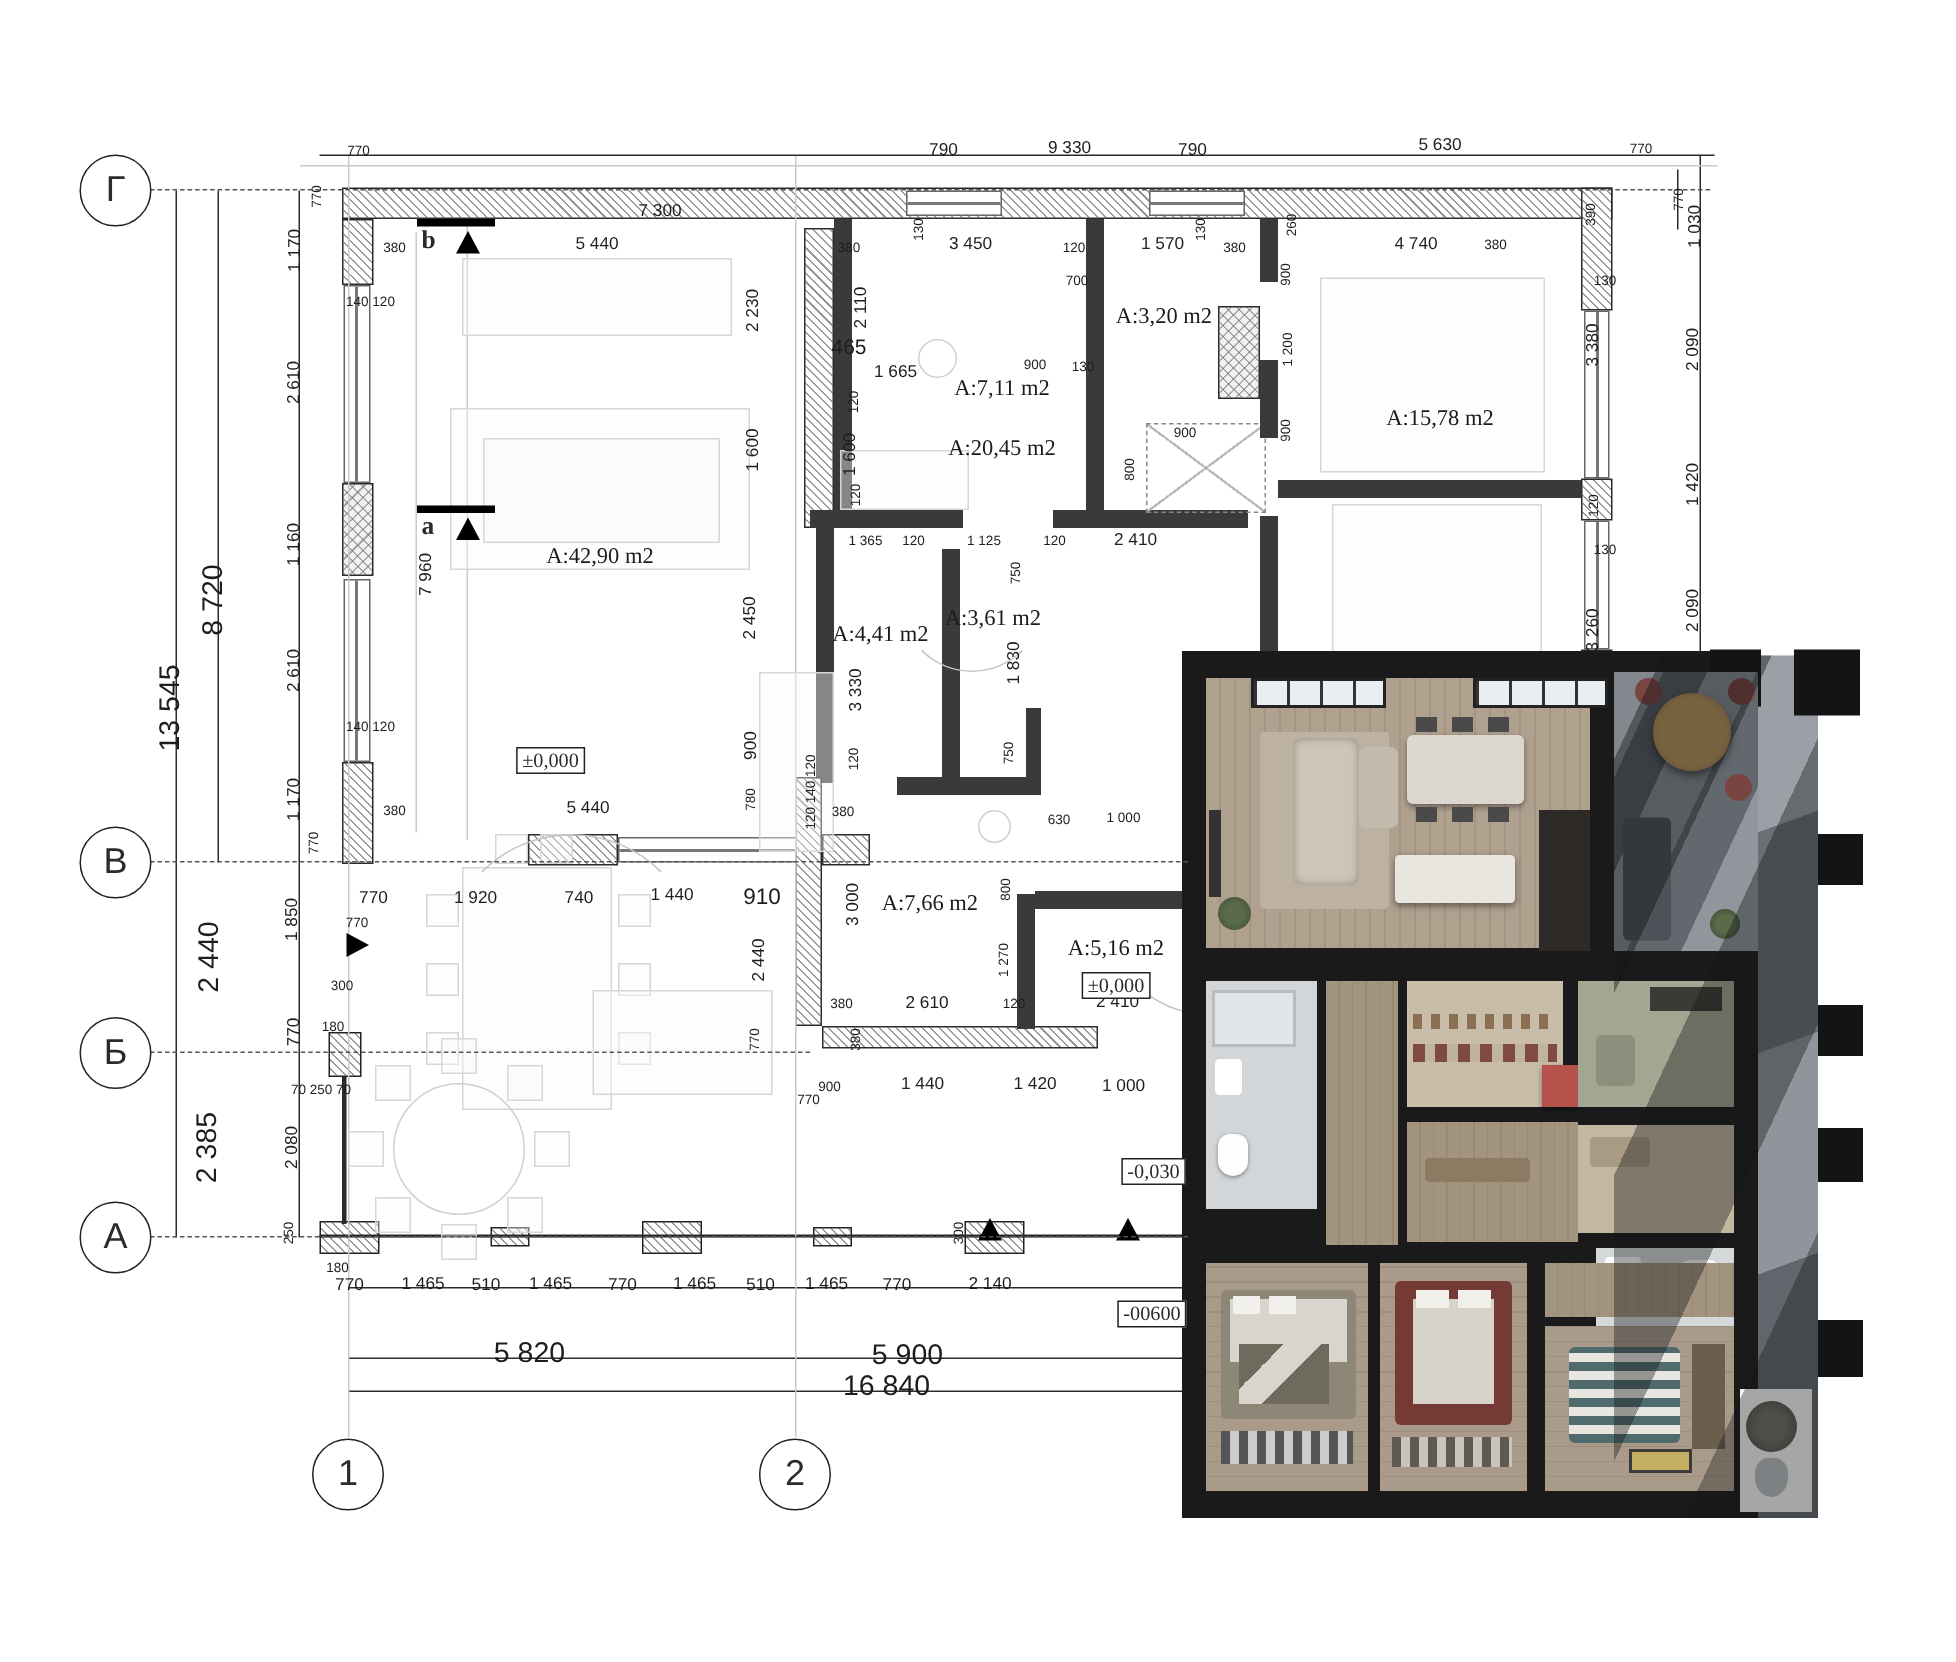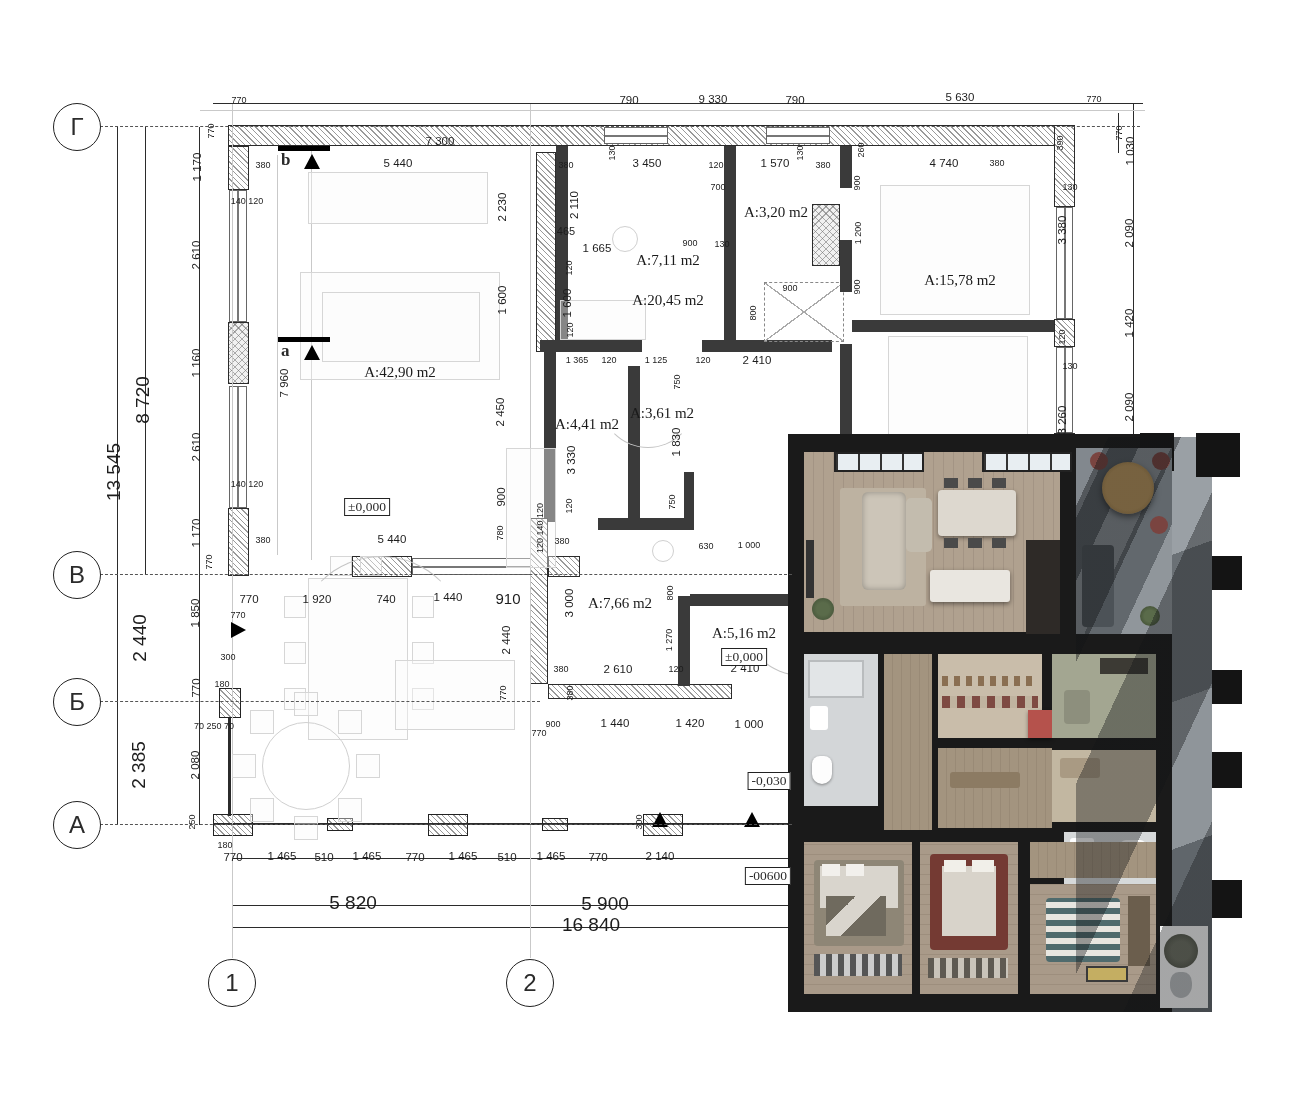--- a/index.html
+++ b/index.html
@@ -281,21 +281,21 @@
       <div class="dim r" style="left: 1129px; top: 407px; font-size: 11.5px;">2 090</div>
       <div class="dim r" style="left: 502px; top: 207px; font-size: 11.5px;">2 230</div>
       <div class="dim r" style="left: 502px; top: 300px; font-size: 11.5px;">1 600</div>
       <div class="dim r" style="left: 500px; top: 412px; font-size: 11.5px;">2 450</div>
       <div class="dim r" style="left: 501px; top: 497px; font-size: 11.5px;">900</div>
       <div class="dim r" style="left: 500px; top: 533px; font-size: 9px;">780</div>
       <div class="dim" style="left: 247px; top: 201px; font-size: 9px;">140 120</div>
       <div class="dim" style="left: 247px; top: 484px; font-size: 9px;">140 120</div>
       <div class="dim r" style="left: 284px; top: 383px; font-size: 11.5px;">7 960</div>
       <div class="dim r" style="left: 574px; top: 205px; font-size: 11.5px;">2 110</div>
-      <div class="dim" style="left: 566px; top: 231px; font-size: 11px;">465</div>
+      <div class="dim" style="left: 566px; top: 231px; font-size: 14px;">465</div>
       <div class="dim" style="left: 597px; top: 248px; font-size: 11.5px;">1 665</div>
       <div class="dim" style="left: 690px; top: 243px; font-size: 9px;">900</div>
       <div class="dim" style="left: 722px; top: 244px; font-size: 9px;">130</div>
       <div class="dim" style="left: 718px; top: 187px; font-size: 9px;">700</div>
       <div class="dim r" style="left: 569px; top: 268px; font-size: 9px;">120</div>
       <div class="dim r" style="left: 567px; top: 303px; font-size: 11.5px;">1 600</div>
       <div class="dim r" style="left: 570px; top: 330px; font-size: 9px;">120</div>
       <div class="dim" style="left: 790px; top: 288px; font-size: 9px;">900</div>
       <div class="dim r" style="left: 753px; top: 313px; font-size: 9px;">800</div>
       <div class="dim r" style="left: 857px; top: 183px; font-size: 9px;">900</div>

